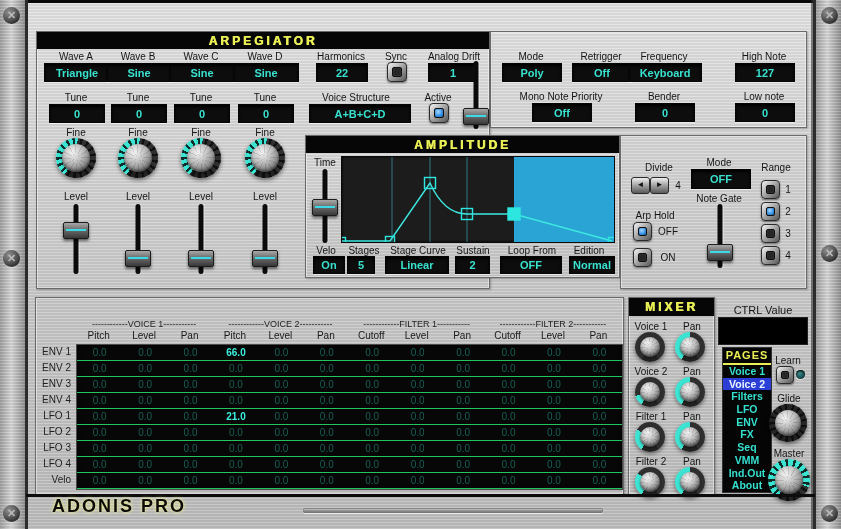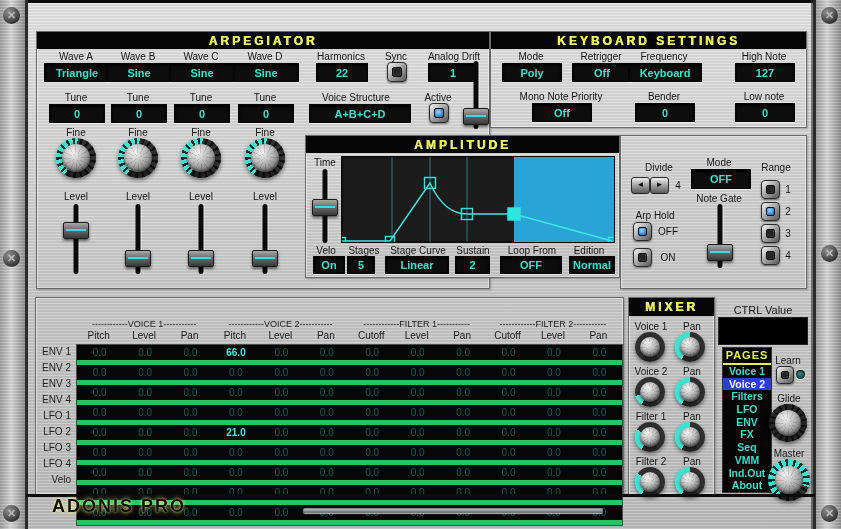--- a/index.html
+++ b/index.html
@@ -60,21 +60,21 @@
   .knob .cap::after{content:"";position:absolute;inset:0;border-radius:50%;
     background:repeating-conic-gradient(rgba(0,0,0,0) 0 24deg, rgba(0,0,0,.12) 24deg 30deg);}
   
   .mgroups,.mcols{position:absolute;left:40px;width:545px;display:flex;}
   .mgroups span{flex:1;text-align:center;font-size:9px;color:#222;white-space:nowrap;overflow:hidden;}
   .mcols span{flex:1;text-align:center;font-size:10px;color:#1a1a1a;}
   .mlabels{position:absolute;left:2px;top:46px;width:35px;}
   .mlabels div{height:16px;line-height:16px;font-size:10px;color:#1f1f1f;text-align:right;padding-right:2px;}
   .mgrid{position:absolute;left:40px;top:46px;width:545px;background:#070707;
     border:1px solid #4a4a4a;box-shadow:inset 0 0 4px #000;}
-  .mrow{display:flex;height:15px;border-bottom:5px solid #22c55e;}
+  .mrow{display:flex;height:15px;border-bottom:1px solid #22c55e;}
   .mcell{flex:1;text-align:center;font-size:10px;line-height:15px;color:#176055;}
   .mcell.bright{color:#3bf0df;font-weight:bold;}
   
   .pages{position:absolute;background:#050505;border:1px solid #333;}
   .pages .ptitle{height:15px;line-height:15px;text-align:center;color:#e9ef55;font-size:11px;
     font-weight:bold;letter-spacing:1px;border-bottom:2px solid #e9ef55;}
   .pages .pitem{height:12.7px;line-height:12.7px;text-align:center;color:#35e0cf;font-size:10.5px;font-weight:bold;}
   .pages .pitem.selected{background:#2b3fd6;color:#eaf4ff;}
   .led{position:absolute;width:9px;height:9px;border-radius:50%;
     background:radial-gradient(circle at 38% 32%, #3e8c8c,#15474a 70%,#082526);
@@ -175,21 +175,20 @@
     <div class="lcd" style="left:272px;top:72px;width:100px;height:17px;">A+B+C+D</div>
     <div class="lbl" style="left:381px;top:60px;width:40px;">Active</div>
     <div class="sqbtn lit" style="left:392px;top:71px;"></div>
     <div class="vslider" style="left:427px;top:29px;width:24px;height:68px;">
         <div class="track"></div>
         <div class="handle" style="top:47px;"></div>
       </div>
   </div>
 
   <div class="panel" style="left:490px;top:31px;width:315px;height:95px;">
-    <div class="phead">KEYBOARD SETTINGS</div>
     <div class="lbl" style="left:10px;top:19px;width:60px;">Mode</div>
     <div class="lcd" style="left:11px;top:31px;width:58px;height:17px;">Poly</div>
     <div class="lbl" style="left:75px;top:19px;width:70px;">Retrigger</div>
     <div class="lcd" style="left:81px;top:31px;width:58px;height:17px;">Off</div>
     <div class="lbl" style="left:140px;top:19px;width:66px;">Frequency</div>
     <div class="lcd" style="left:137px;top:31px;width:72px;height:17px;">Keyboard</div>
     <div class="lbl" style="left:240px;top:19px;width:66px;">High Note</div>
     <div class="lcd" style="left:244px;top:31px;width:58px;height:17px;">127</div>
     <div class="lbl" style="left:10px;top:59px;width:120px;">Mono Note Priority</div>
     <div class="lcd" style="left:41px;top:71px;width:58px;height:17px;">Off</div>

